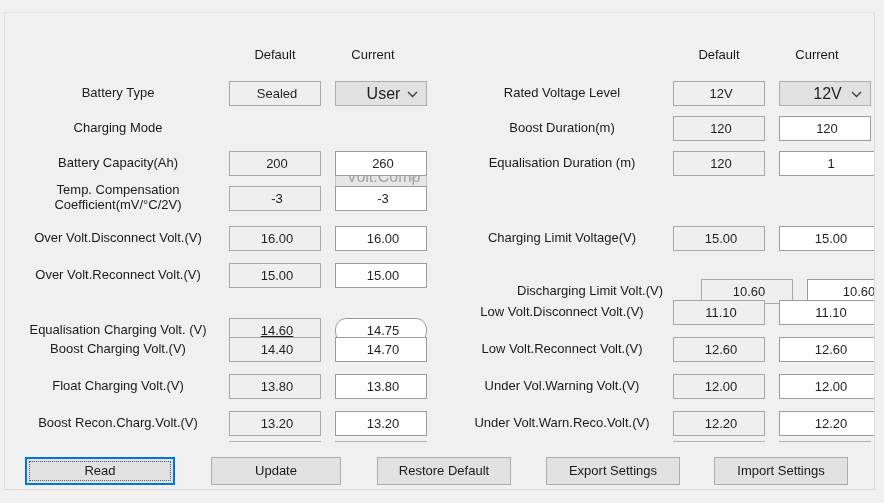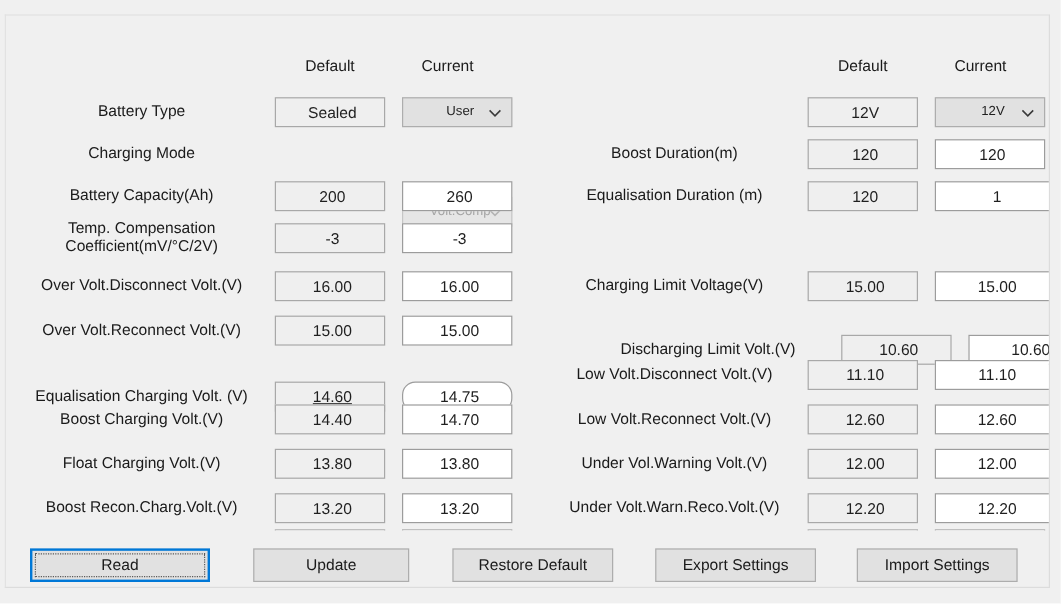--- a/index.html
+++ b/index.html
@@ -93,21 +93,21 @@
   }
 
   
   .combo {
     position: absolute;
     top: 0;
     height: 25px;
     box-sizing: border-box;
     border: 1px solid #adadad;
     background: #e1e1e1;
-    font-size: 11px;
+    font-size: 16px;
     color: #1f1f1f;
     line-height: 23px;
     padding-left: 5px;
     white-space: nowrap;
     overflow: hidden;
   }
   .combo.disabled {
     background: #e6e6e6;
     border-color: #c6c6c6;
     color: #a4a4a4;
@@ -245,20 +245,21 @@
         <div class="tb editable" style="left:322px; width:92px;">13.80</div>
       </div>
 
       <div class="field-row" style="left:8px; top:398px; width:410px;">
         <div class="field-label" style="left:0px; width:210px;">Boost Recon.Charg.Volt.(V)</div>
         <div class="tb readonly" style="left:216px; width:92px;">13.20</div>
         <div class="tb editable" style="left:322px; width:92px;">13.20</div>
       </div>
 
       <div class="field-row" style="left:452px; top:68px; width:410px;">
+        <div class="field-label" style="left:0px; width:210px;">Rated Voltage Level</div>
         <div class="tb readonly" style="left:216px; width:92px;">12V</div>
         <div class="combo" style="left:322px; width:92px;">
           <span>12V</span>
           <span class="chev">
             <svg width="11" height="7" viewBox="0 0 11 7">
                 <path d="M1 1 L5.5 5.5 L10 1" fill="none" stroke="#3a3a3a" stroke-width="1.3"></path>
               </svg>
           </span>
         </div>
       </div>

